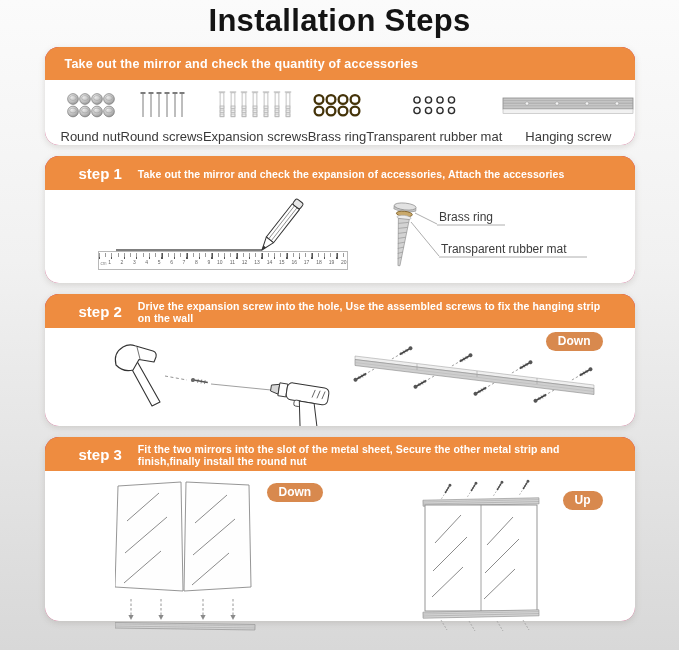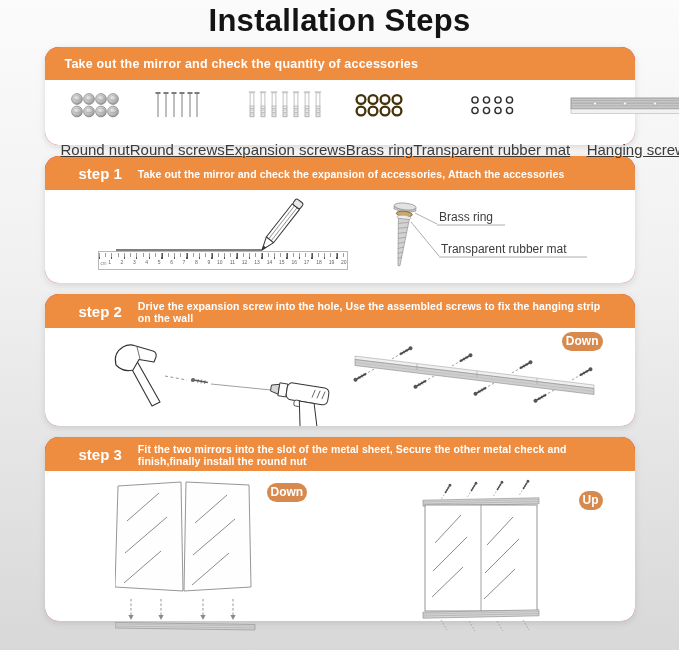--- a/index.html
+++ b/index.html
@@ -29,21 +29,21 @@
   .step-head{height:34px;}
   .head-text{font-size:12.5px;font-weight:700;letter-spacing:.2px;}
   .step-label{font-size:15px;font-weight:800;margin:0 16px 0 14px;white-space:nowrap;}
   .step-desc{font-size:10.5px;font-weight:600;letter-spacing:.1px;position:relative;top:1px;}
   .card-body{position:relative;background:#fff;border-radius:0 0 14px 14px;}
 
   
   .acc-body{height:65px;display:flex;justify-content:space-between;align-items:flex-start;padding:7px 16px 0;}
   .acc-item{display:flex;flex-direction:column;align-items:center;}
   .acc-iconbox{height:36px;display:flex;align-items:center;}
-  .acc-label{font-size:15px;color:#3a3a3a;margin-top:18px;white-space:nowrap;text-decoration:underline;}
+  .acc-label{font-size:13px;color:#3a3a3a;margin-top:6px;white-space:nowrap;}
 
   
   .step1-body{height:93px;display:flex;align-items:flex-start;padding:6px 30px 0 45px;}
   .mark-illu{position:relative;width:270px;margin-top:0;}
   .ruler{
     position:relative;width:250px;height:19px;margin:-3px 0 0 8px;
     background:#fff;border:1px solid #b8b8b8;padding-top:1px;
   }
   .ruler-ticks{
     height:6px;margin:0 0 1px;
@@ -57,21 +57,21 @@
   .ruler-numbers span{width:12.5px;text-align:right;}
   .ruler-unit{position:absolute;left:2px;bottom:3px;font-size:4.5px;color:#888;}
   .callout-svg{margin-left:auto;margin-top:4px;}
   .callout-text{font:12px "Liberation Sans",sans-serif;fill:#3c3c3c;}
 
   
   .step2-body{height:98px;display:flex;justify-content:space-between;align-items:flex-start;padding:2px 30px 0 20px;}
   .strip-block{position:relative;width:258px;height:96px;}
   .badge{
     position:absolute;background:var(--badge-orange);color:#fff;
-    font-size:12px;font-weight:700;padding:2px 4px;border-radius:11px;line-height:15px;
+    font-size:12px;font-weight:700;padding:2px 12px;border-radius:11px;line-height:15px;
   }
   .badge-step2{top:2px;right:2px;}
 
   
   .step3-body{height:150px;display:flex;justify-content:space-between;align-items:flex-start;padding:8px 28px 0 70px;}
   .mirror-block{position:relative;width:150px;height:140px;}
   .badge-down3{top:4px;left:152px;}
   .cabinet-block{position:relative;width:190px;height:140px;}
   .badge-up3{top:12px;right:4px;}
   svg{display:block;}
@@ -396,21 +396,21 @@
           <use href="#sg" transform="translate(135,60) rotate(150)"></use>
           <use href="#sg" transform="translate(195,67) rotate(150)"></use>
         </svg>
       </div>
     </div>
   </section>
 
   <section class="card">
     <header class="card-head step-head">
       <span class="step-label">step 3</span>
-      <span class="step-desc">Fit the two mirrors into the slot of the metal sheet, Secure the other metal check and finish,finally install the round nut</span>
+      <span class="step-desc">Fit the two mirrors into the slot of the metal sheet, Secure the other metal strip and finish,finally install the round nut</span>
     </header>
     <div class="card-body step3-body">
 
       <div class="mirror-block">
         <span class="badge badge-down3">Down</span>
         <svg width="145" height="152" viewBox="0 0 145 152">
           <polygon points="3,7 66,3 68,112 0,108" fill="#fefefe" stroke="#8a8a8a" stroke-width=".9"></polygon>
           <g stroke="#6d6d6d" stroke-width=".8">
             <line x1="12" y1="42" x2="44" y2="14"></line>
               <line x1="10" y1="74" x2="52" y2="38"></line>

